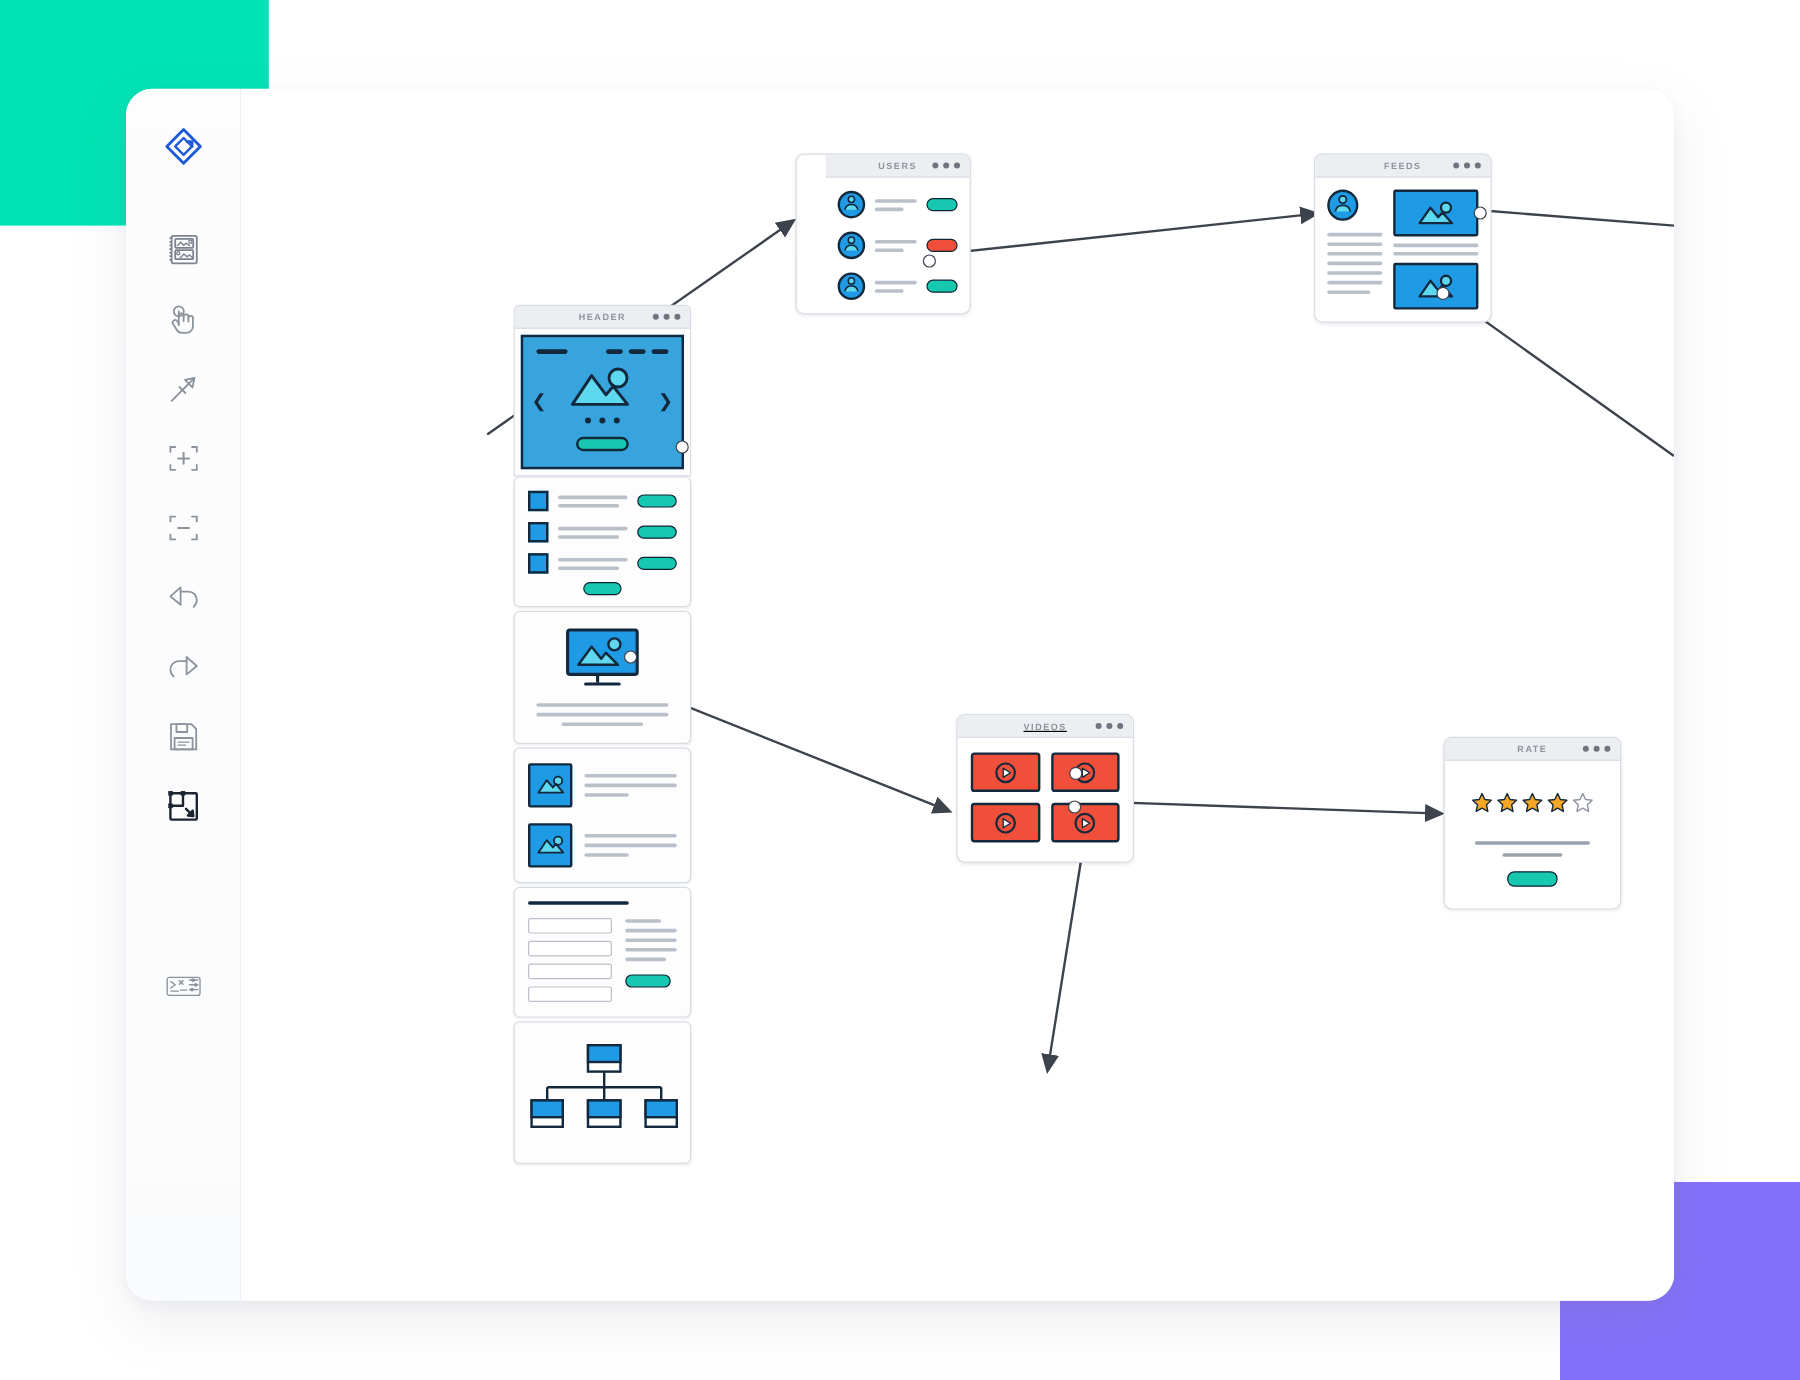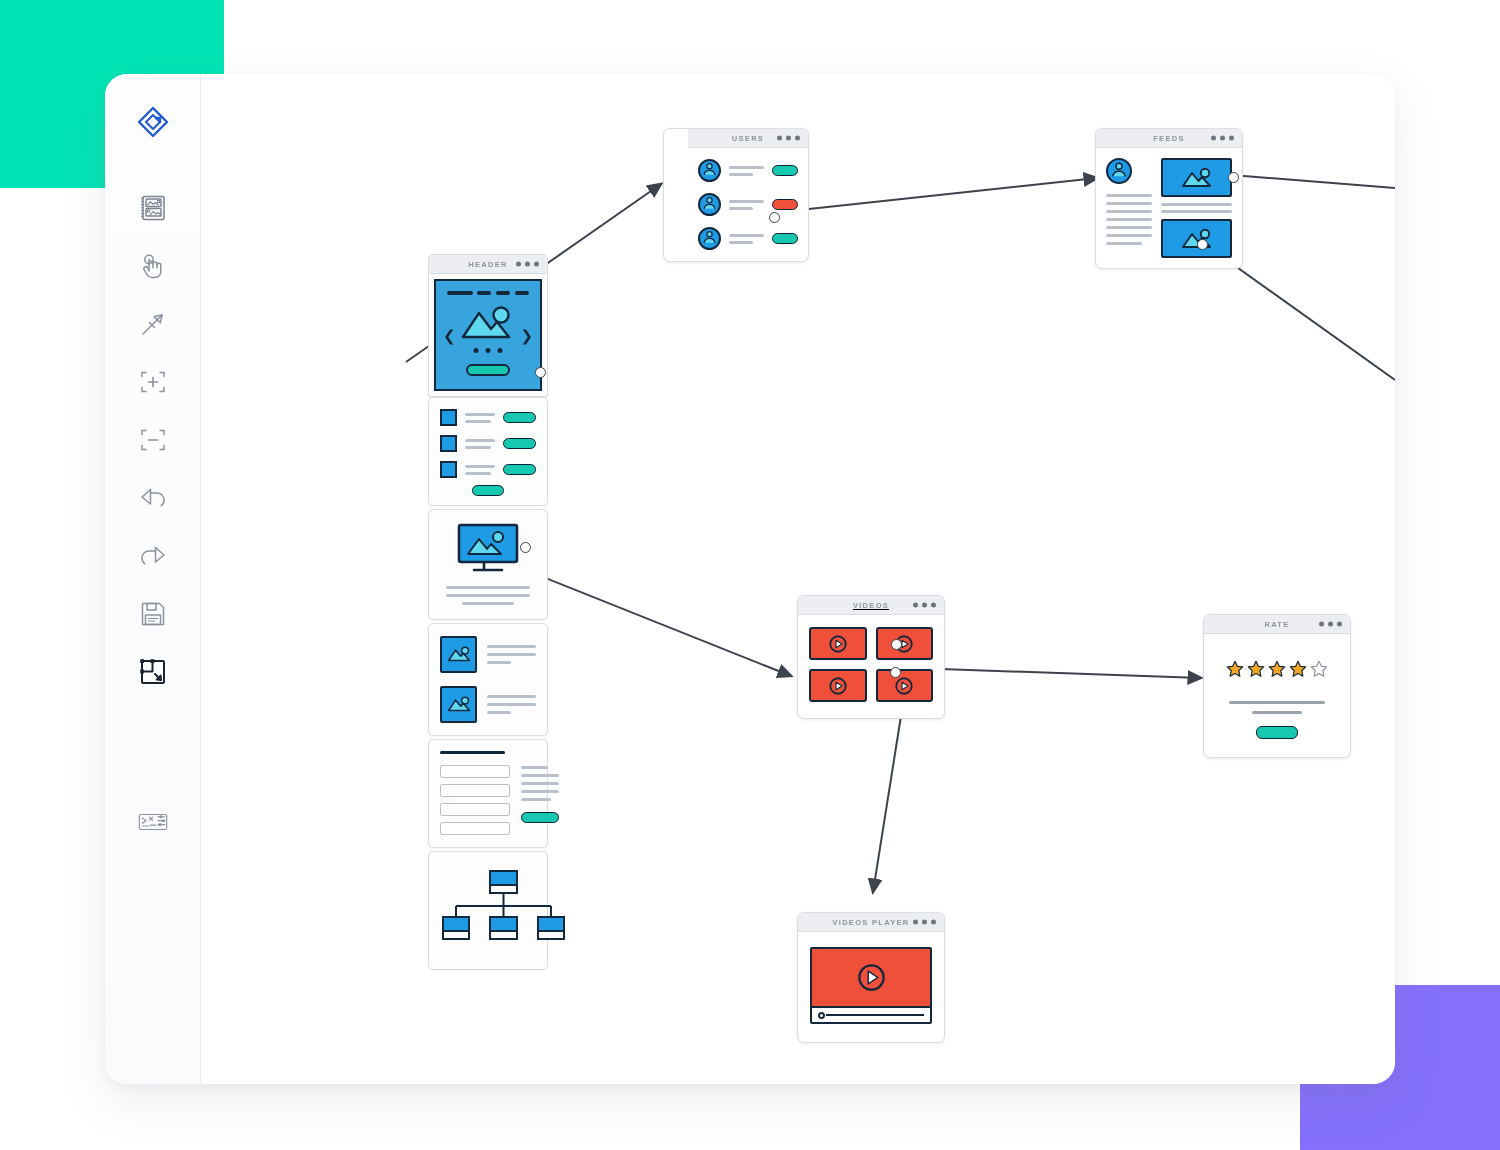--- a/index.html
+++ b/index.html
@@ -84,21 +84,21 @@
   .thumb{
     background:#1f9ae4; border:2px solid #12283c; border-radius:2px;
     display:flex; align-items:center; justify-content:center;
   }
   .vid{
     background:#f0503a; border:2px solid #12283c; border-radius:3px;
     display:flex; align-items:center; justify-content:center;
   }
 
   
-  .phone{ position:absolute; left:227px; top:180px; width:120px; }
+  .phone{ position:absolute; left:227px; top:180px; width:148px; }
   .phone-sec{
     background:#fdfdfd; border:1px solid #d8dce3; border-radius:5px;
     margin-bottom:3px; position:relative; box-shadow:0 1px 2px rgba(60,70,90,.07);
   }
   .phone-head{ border-radius:5px 5px 0 0; overflow:hidden; border:1px solid #d8dce3; background:#fdfdfd; }
   .hero{
     background:#37a4de; border:2px solid #12283c; margin:5px; height:112px;
     position:relative; display:flex; align-items:center; justify-content:center;
   }
   .hero-top{ position:absolute; top:10px; left:11px; right:11px; display:flex; justify-content:space-between; }
@@ -579,40 +579,16 @@
               </svg>
           </div>
           <div style="display:flex;flex-direction:column;align-items:center;gap:7px">
             <span class="line" style="width:82%;background:#9aa2ad"></span>
             <span class="line" style="width:42%;background:#9aa2ad"></span>
             <span class="pill" style="width:42px;height:13px;margin-top:5px"></span>
           </div>
         </div>
       </div>
 
-      <div class="card" style="left:596px; top:838px; width:148px;">
-        <div class="card-bar">
-          <span class="card-title">VIDEOS PLAYER</span>
-          <span class="dots">
-              <i></i>
-              <i></i>
-              <i></i>
-            </span>
-        </div>
-        <div class="card-body" style="padding:15px 12px 18px">
-          <div style="border:2px solid #12283c;border-radius:2px;overflow:hidden">
-            <div style="background:#f0503a;height:57px;display:flex;align-items:center;justify-content:center">
-              <svg width="31" height="31" viewBox="0 0 32 32">
-                <circle cx="16" cy="16" r="12.5" fill="none" stroke="#12283c" stroke-width="2.4"></circle>
-                <path d="M12.6 9.5 L22.5 16 L12.6 22.5 Z" fill="#fff" stroke="#12283c" stroke-width="1.5" stroke-linejoin="round"></path>
-              </svg>
-            </div>
-            <div style="background:#fff;height:16px;display:flex;align-items:center;padding:0 6px;border-top:2px solid #12283c">
-              <span style="width:7px;height:7px;border-radius:50%;background:#fff;border:2px solid #12283c;flex:0 0 7px"></span>
-              <span style="flex:1;height:2px;background:#12283c;margin-left:1px"></span>
-            </div>
-          </div>
-        </div>
-      </div>
 
     </div>
   </div>
 </div>
 
 </body></html>

